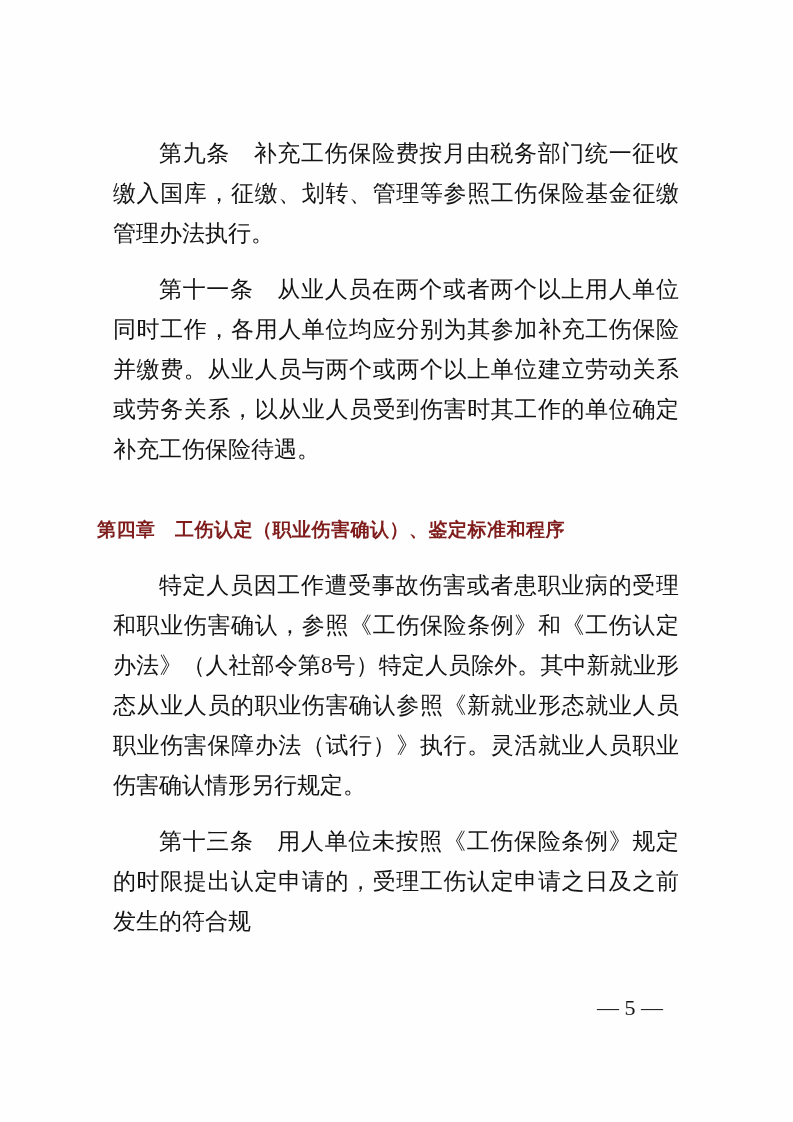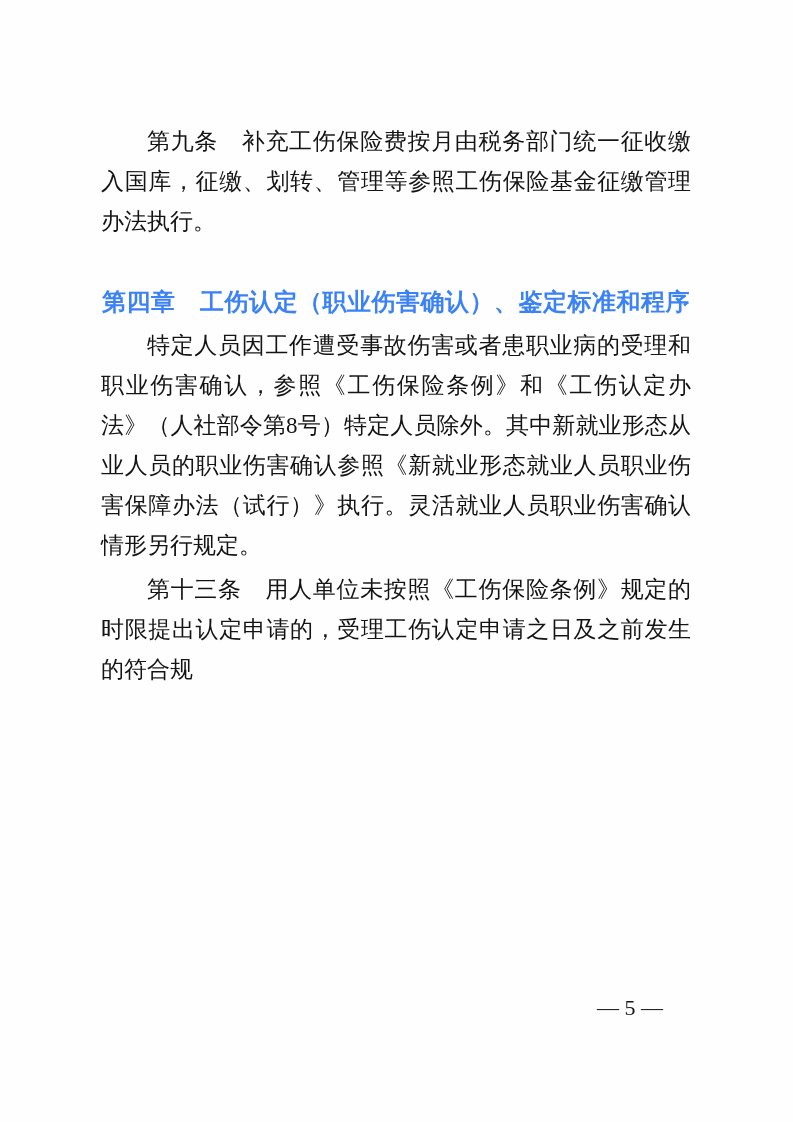--- a/index.html
+++ b/index.html
@@ -21,50 +21,50 @@
     left: 97px;
     top: 118px;
     width: 598px;
     font-family: "Liberation Serif", "DejaVu Serif", serif;
     font-size: 23px;
     line-height: 40px;
     text-align: justify;
     word-break: break-all;
   }
   .para {
-    margin: 4px;
+    margin: 16px;
     text-indent: 2em;
   }
   .chapter-heading {
     margin: 40px 0 0 0;
     font-family: "Liberation Sans", "DejaVu Sans", sans-serif;
     font-weight: 700;
-    font-size: 24px;
+    font-size: 19px;
     line-height: 40px;
-    text-align: center;
     text-indent: 0;
     letter-spacing: 0.5px;
-    color: #3b82f6;
+    color: #7f1d1d;
   }
   .page-number {
     position: absolute;
     top: 993px;
     right: 130px;
     font-family: "Liberation Serif", "DejaVu Serif", serif;
     font-size: 22px;
     line-height: 30px;
     color: #141414;
   }
 </style>
 </head>
 <body>
 
 <div class="page">
   <div class="text-column">
     <p class="para">第九条　补充工伤保险费按月由税务部门统一征收缴入国库，征缴、划转、管理等参照工伤保险基金征缴管理办法执行。</p>
+    <p class="para">第十一条　从业人员在两个或者两个以上用人单位同时工作，各用人单位均应分别为其参加补充工伤保险并缴费。从业人员与两个或两个以上单位建立劳动关系或劳务关系，以从业人员受到伤害时其工作的单位确定补充工伤保险待遇。</p>
 
     <h2 class="chapter-heading">第四章　工伤认定（职业伤害确认）、鉴定标准和程序</h2>
 
     <p class="para">特定人员因工作遭受事故伤害或者患职业病的受理和职业伤害确认，参照《工伤保险条例》和《工伤认定办法》（人社部令第8号）特定人员除外。其中新就业形态从业人员的职业伤害确认参照《新就业形态就业人员职业伤害保障办法（试行）》执行。灵活就业人员职业伤害确认情形另行规定。</p>
     <p class="para">第十三条　用人单位未按照《工伤保险条例》规定的时限提出认定申请的，受理工伤认定申请之日及之前发生的符合规</p>
   </div>
 
   <div class="page-number">— 5 —</div>
 </div>
 

